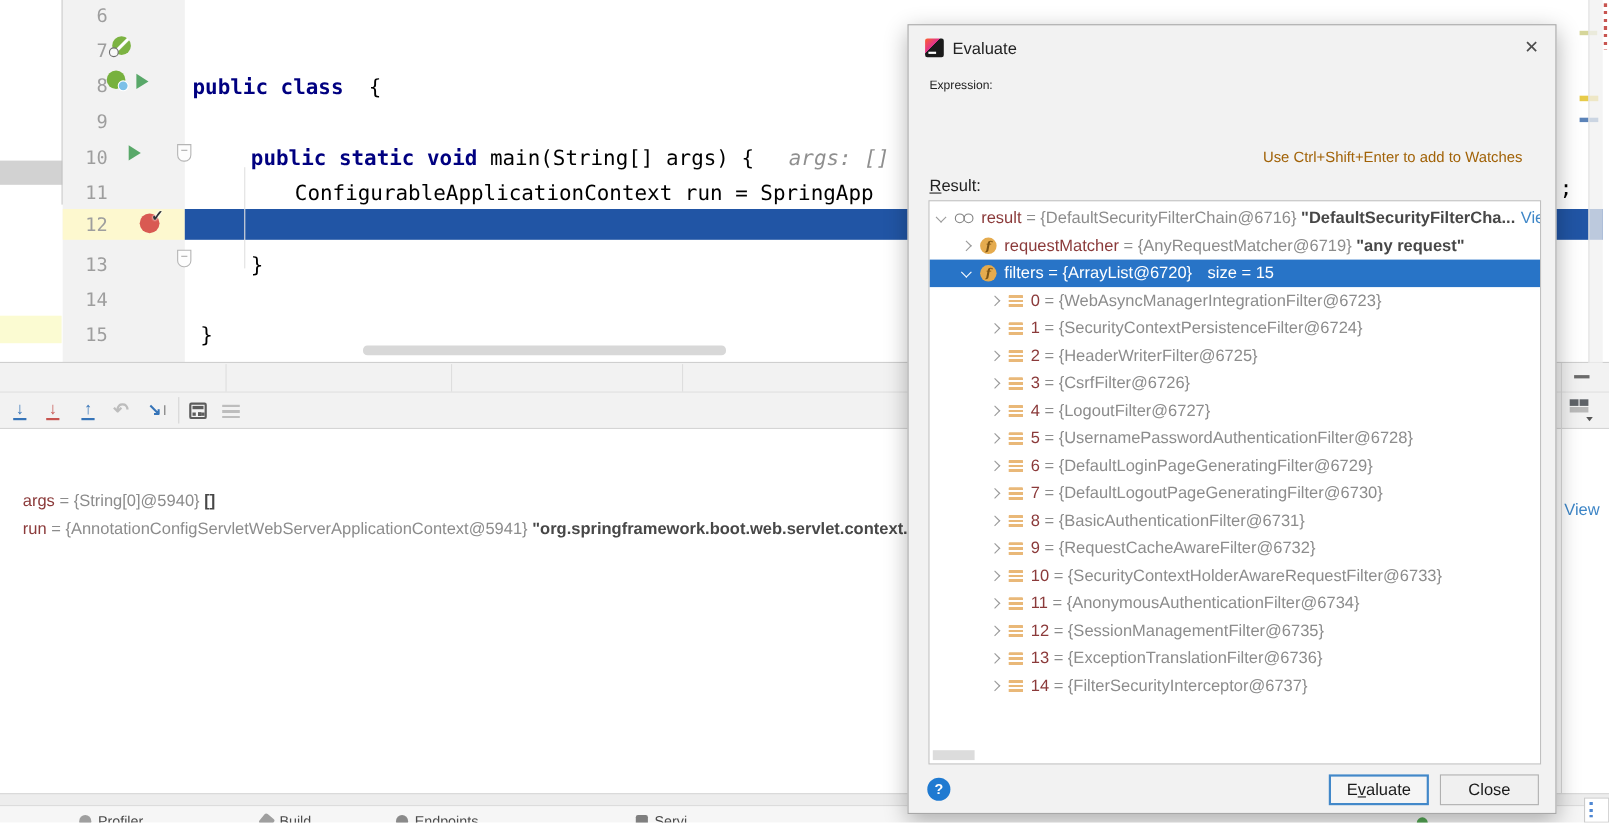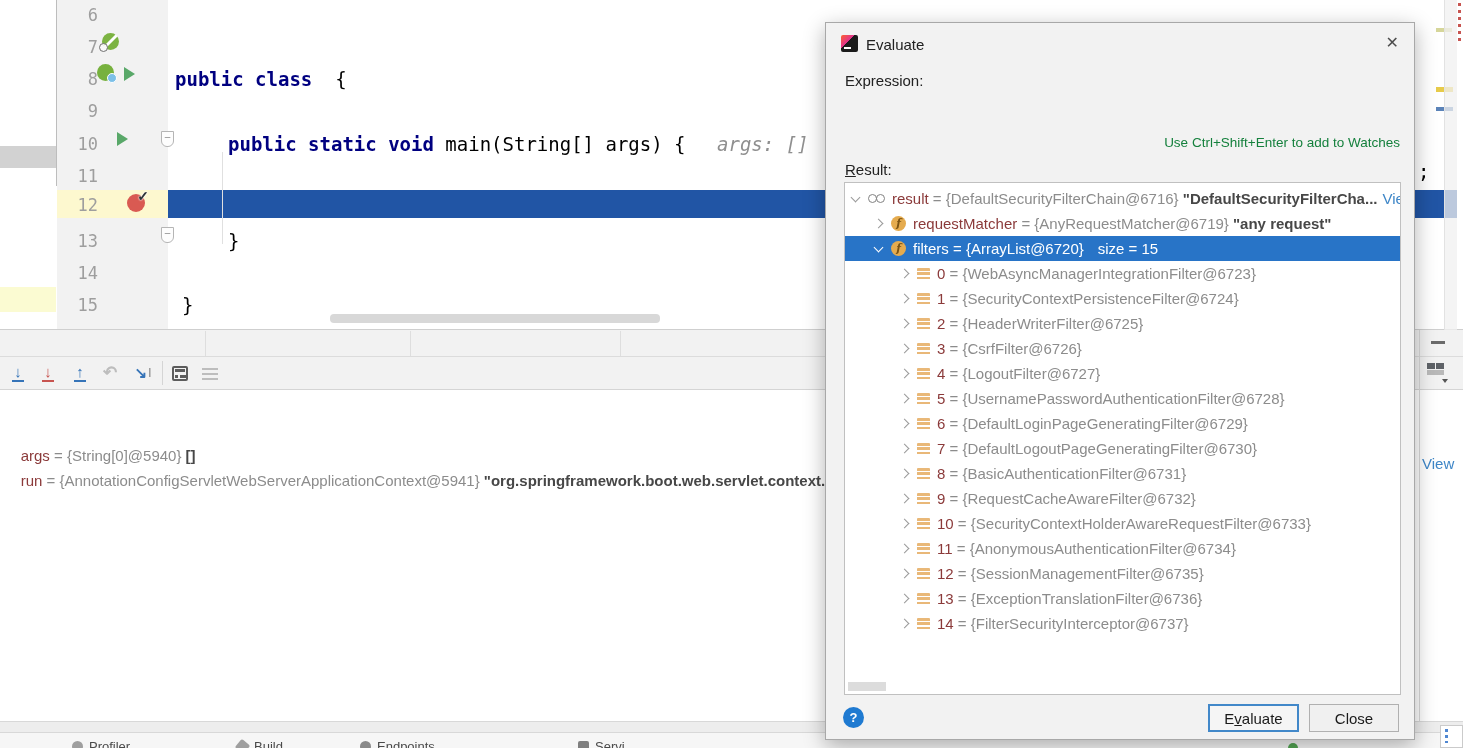--- a/index.html
+++ b/index.html
@@ -123,20 +123,23 @@
 
   <div class="codeline mono" style="top:64px">
     <span class="kw pre">public class </span>
       <span class="pre" style="color:#000;"> {</span>
   </div>
   <div class="codeline mono" style="top:129px;padding-left:60px;">
     <span class="kw pre">public static void </span>
       <span class="pre" style="color:#000;">main(String[] args) { </span>
       <span class="hint-it pre" style="margin-left:20px;">args: []</span>
   </div>
+  <div class="codeline mono" style="top:161px;padding-left:100px;">
+    <span class="pre" style="color:#000;">ConfigurableApplicationContext run = SpringApp</span>
+  </div>
   <div class="abs mono" style="left:1418px;top:160px;font-size:19px;color:#000;">;</div>
   <div class="codeline mono" style="top:226px;padding-left:60px;">
     <span class="pre" style="color:#000;">}</span>
   </div>
   <div class="codeline mono" style="top:290px;padding-left:14px;">
     <span class="pre" style="color:#000;">}</span>
   </div>
 
   <div class="abs" style="left:330px;top:314px;width:330px;height:9px;background:#d8d8d8;border-radius:4px;"></div>
   <div class="abs" style="left:0;top:329px;width:1463px;height:1px;background:#cfcfcf;"></div>
@@ -227,22 +230,22 @@
 
   <div id="dlg">
 
     <div class="abs" style="left:15px;top:12px;width:17px;height:17px;border-radius:2px;
                 background:linear-gradient(135deg,#fe5f2d 0%,#e0338f 40%,#1b1b1b 41%);">
       <span style="position:absolute;left:3px;bottom:3px;width:7px;height:2px;background:#fff;"></span>
     </div>
     <div class="abs" style="left:40px;top:13px;font-size:15px;color:#222;">Evaluate</div>
     <div class="abs" style="right:15px;top:10px;font-size:16px;color:#4d4d4d;">✕</div>
 
-    <div class="abs" style="left:19px;top:49px;font-size:15px;color:#222;">Expression:</div>
-    <div class="abs" style="right:14px;top:112px;font-size:13.5px;color:#15803d;">Use Ctrl+Shift+Enter to add to Watches</div>
+    <div class="abs" style="left:19px;top:49px;font-size:11px;color:#222;">Expression:</div>
+    <div class="abs" style="right:30px;top:112px;font-size:13.5px;color:#a16207;">Use Ctrl+Shift+Enter to add to Watches</div>
 
     <div class="abs" style="left:19px;top:138px;font-size:15px;color:#222;">
       <span class="u">R</span><span>esult:</span>
     </div>
 
     <div class="abs" style="left:18px;top:159px;width:557px;height:513px;background:#fff;border:1px solid #c0c0c0;
                 padding-top:3px;overflow:hidden;">
 
       <div class="trow lvl0">
         <span class="chev chD"></span>

